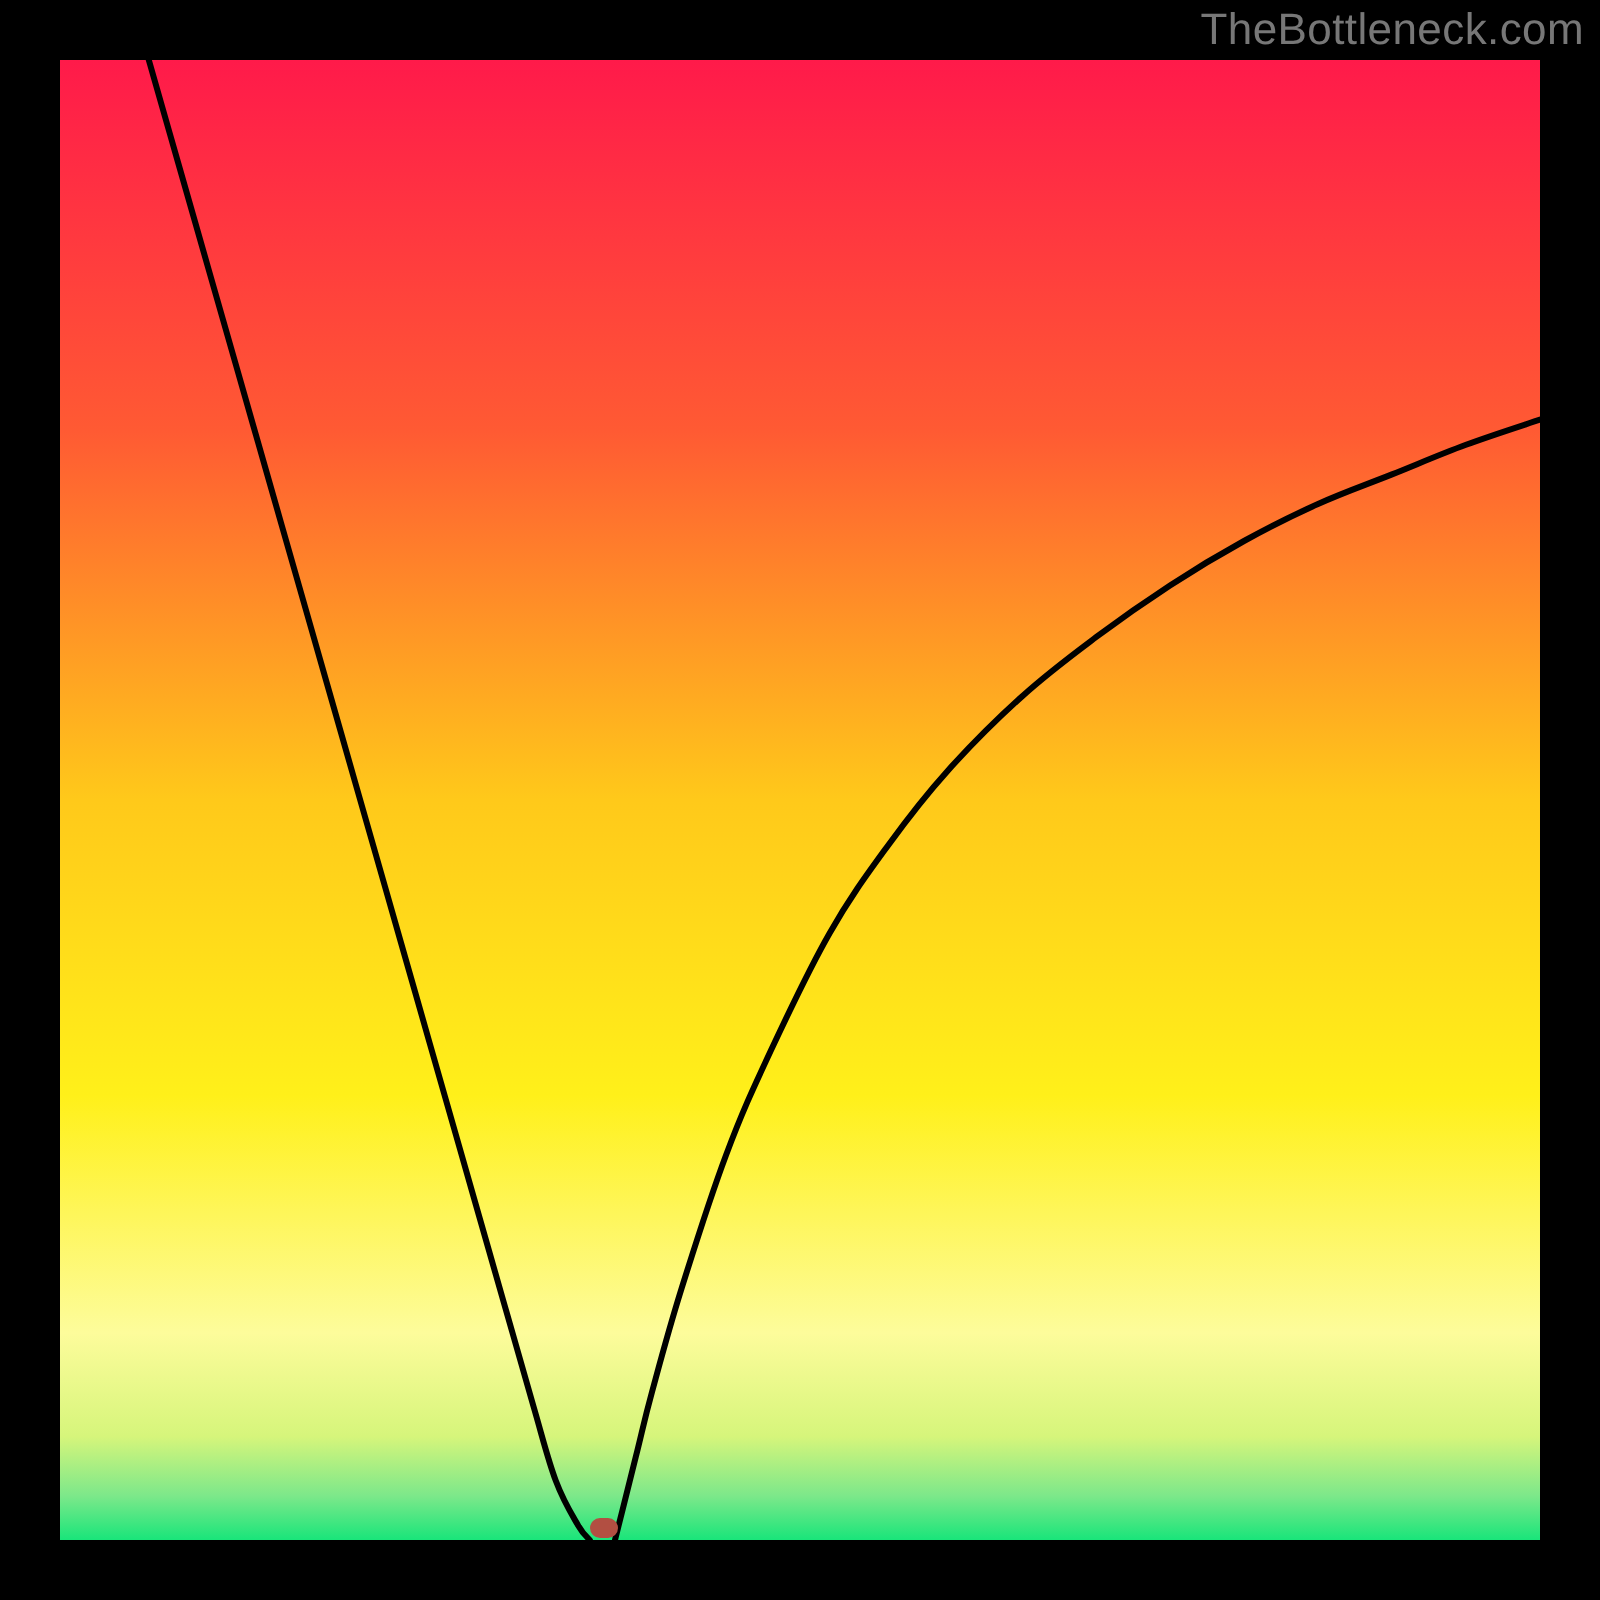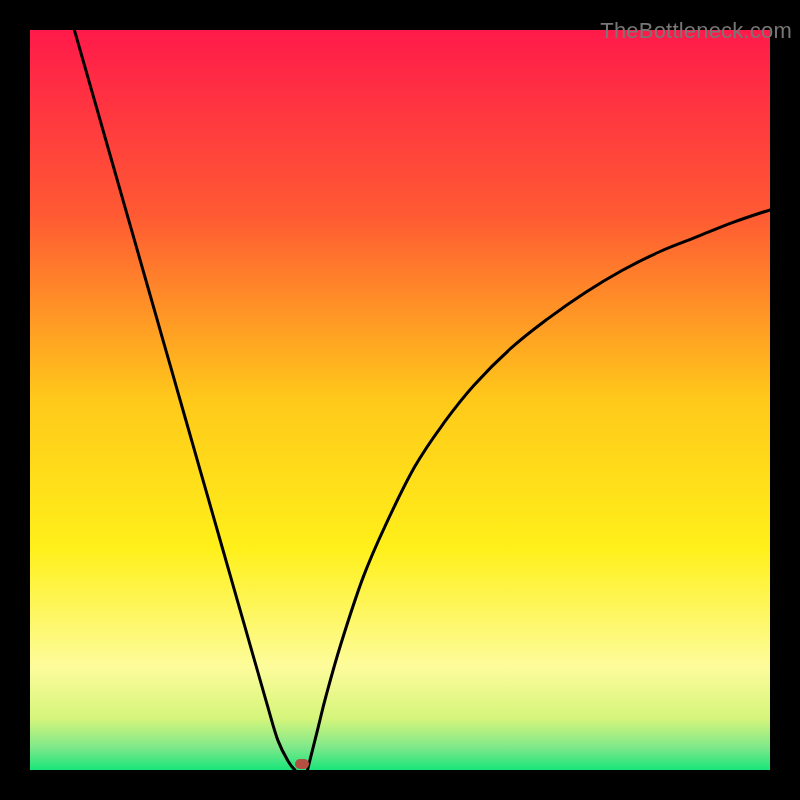--- a/index.html
+++ b/index.html
@@ -5,21 +5,21 @@
   * { margin: 0; padding: 0; box-sizing: border-box; }
   body {
     width: 800px;
     height: 800px;
     background: #000;
     position: relative;
     font-family: Arial, Helvetica, sans-serif;
   }
   .watermark {
     position: absolute;
-    top: 18px;
+    top: 2px;
     right: 8px;
     color: #777;
     font-size: 22px;
     font-weight: 500;
     z-index: 10;
     letter-spacing: 0.2px;
   }
   .plot-area {
     position: absolute;
     left: 30px;

